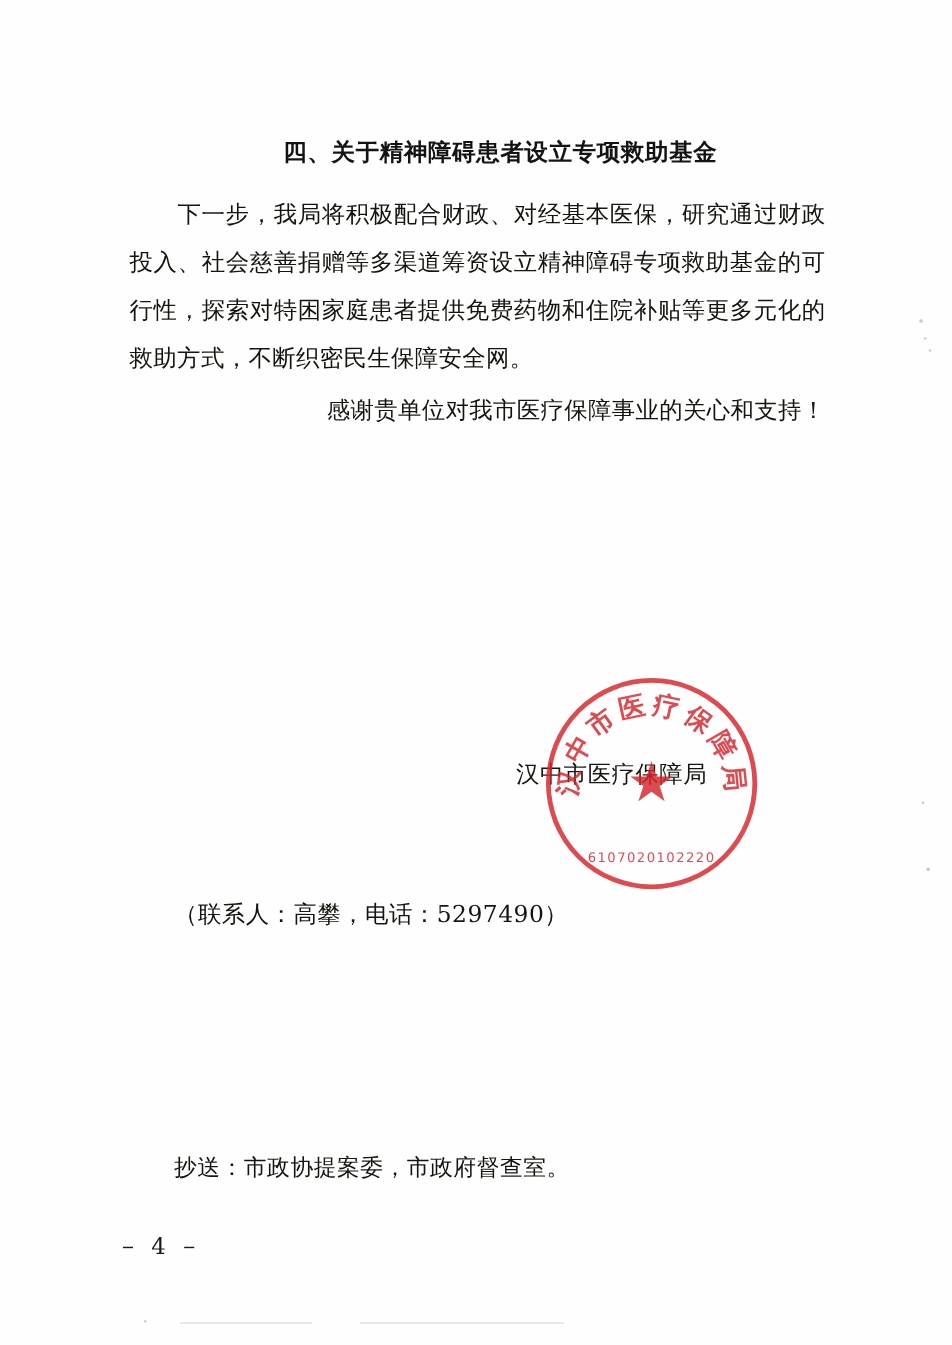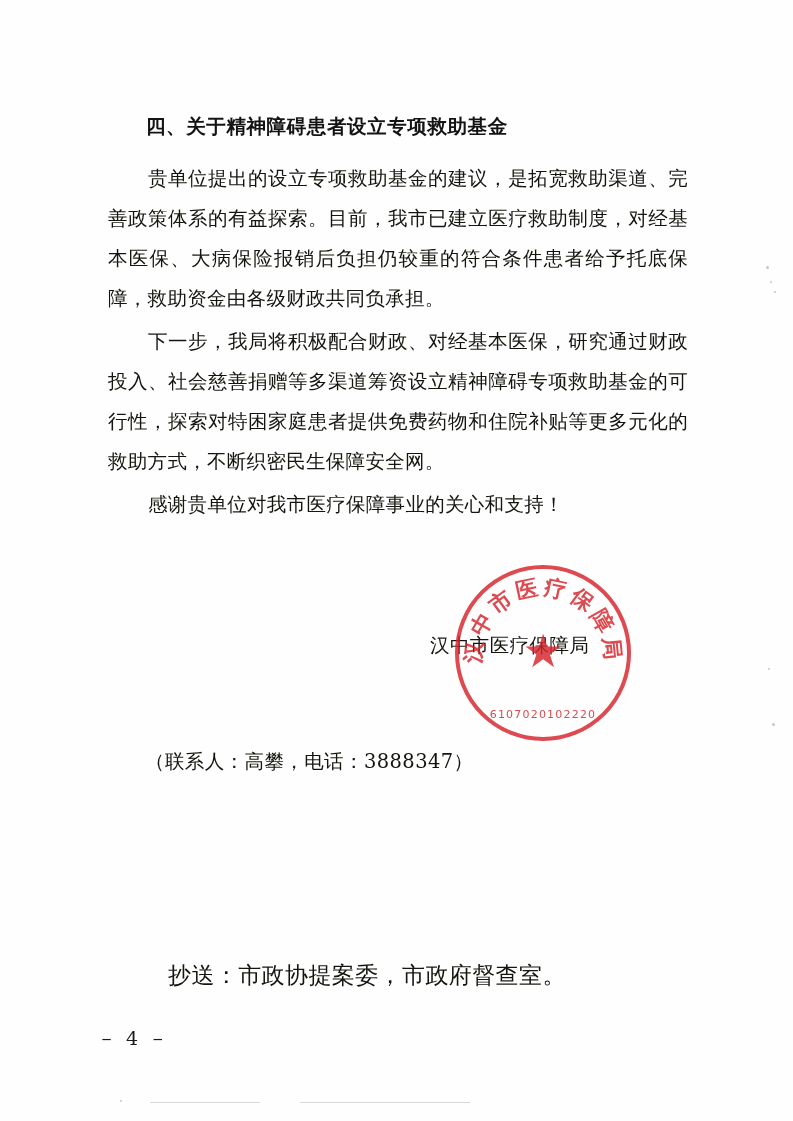--- a/index.html
+++ b/index.html
@@ -32,33 +32,34 @@
   }
   .doc-heading {
     font-family: "DejaVu Sans", "Liberation Sans", sans-serif;
     font-weight: bold;
     font-size: 19.5px;
     color: #131313;
     letter-spacing: .6px;
     margin: 0 0 18px 0;
     text-indent: 38px;
     line-height: 1.5;
+    text-align: center;
   }
   .para {
     font-family: "DejaVu Serif", "Liberation Serif", serif;
     font-size: 19.5px;
     color: #15150f;
     line-height: 40px;
     margin: 0 0 3px 0;
     text-indent: 40px;
     text-align: justify;
     text-justify: inter-character;
     letter-spacing: .3px;
   }
-  .para.last { text-align: left; }
+  .para.last { text-align: right; }
   .sign-block {
     position: absolute;
     left: 430px;
     top: 625px;
     width: 240px;
     font-family: "DejaVu Serif", "Liberation Serif", serif;
     font-size: 19.5px;
     color: #15150f;
     line-height: 42px;
     letter-spacing: .4px;
@@ -115,25 +116,24 @@
     font-size: 19.5px;
     color: #15150f;
     letter-spacing: .4px;
     white-space: nowrap;
   }
   .cc {
     position: absolute;
     left: 145px;
     top: 960px;
     font-family: "DejaVu Serif", "Liberation Serif", serif;
-    font-size: 23px;
+    font-size: 19px;
     color: #15150f;
     letter-spacing: .4px;
     white-space: nowrap;
-    margin-left: 23px;
   }
   .page-number {
     position: absolute;
     left: 97px;
     top: 1026px;
     font-family: "DejaVu Serif", "Liberation Serif", serif;
     font-size: 19px;
     color: #1a1a1a;
     letter-spacing: 2px;
   }
@@ -151,21 +151,20 @@
 
   <div class="speck" style="left:766px;top:266px;width:3px;height:3px;"></div>
   <div class="speck" style="left:770px;top:281px;width:2px;height:2px;"></div>
   <div class="speck" style="left:774px;top:291px;width:2px;height:2px;"></div>
   <div class="speck" style="left:768px;top:668px;width:2px;height:2px;"></div>
   <div class="speck" style="left:772px;top:723px;width:3px;height:3px;"></div>
   <div class="speck" style="left:120px;top:1100px;width:2px;height:2px;"></div>
 
   <div class="content">
     <h2 class="doc-heading">四、关于精神障碍患者设立专项救助基金</h2>
-    <p class="para">贵单位提出的设立专项救助基金的建议，是拓宽救助渠道、完善政策体系的有益探索。目前，我市已建立医疗救助制度，对经基本医保、大病保险报销后负担仍较重的符合条件患者给予托底保障，救助资金由各级财政共同负承担。</p>
     <p class="para">下一步，我局将积极配合财政、对经基本医保，研究通过财政投入、社会慈善捐赠等多渠道筹资设立精神障碍专项救助基金的可行性，探索对特困家庭患者提供免费药物和住院补贴等更多元化的救助方式，不断织密民生保障安全网。</p>
     <p class="para last">感谢贵单位对我市医疗保障事业的关心和支持！</p>
   </div>
 
   <div class="sign-block">
     <div class="sign-line">汉中市医疗保障局</div>
   </div>
 
   <div class="seal">
     <div class="seal-inner"></div>
@@ -176,21 +175,21 @@
         </defs>
         <text font-family="DejaVu Sans, Liberation Sans, sans-serif" font-size="22" font-weight="bold" fill="#d6232b" letter-spacing="4">
           <textPath href="#arcTop" startOffset="50%" text-anchor="middle">汉中市医疗保障局</textPath>
         </text>
       </svg>
     </div>
     <div class="seal-star">★</div>
     <div class="seal-bottom">6107020102220</div>
   </div>
 
-  <div class="contact">（联系人：高攀，电话：3888347）</div>
+  <div class="contact">（联系人：高攀，电话：5297490）</div>
 
   <div class="cc">抄送：市政协提案委，市政府督查室。</div>
 
   <div class="page-number">－ 4 －</div>
 
   <div class="bottom-artifact" style="left:150px;width:110px;"></div>
   <div class="bottom-artifact" style="left:300px;width:170px;"></div>
 
 </div>
 

